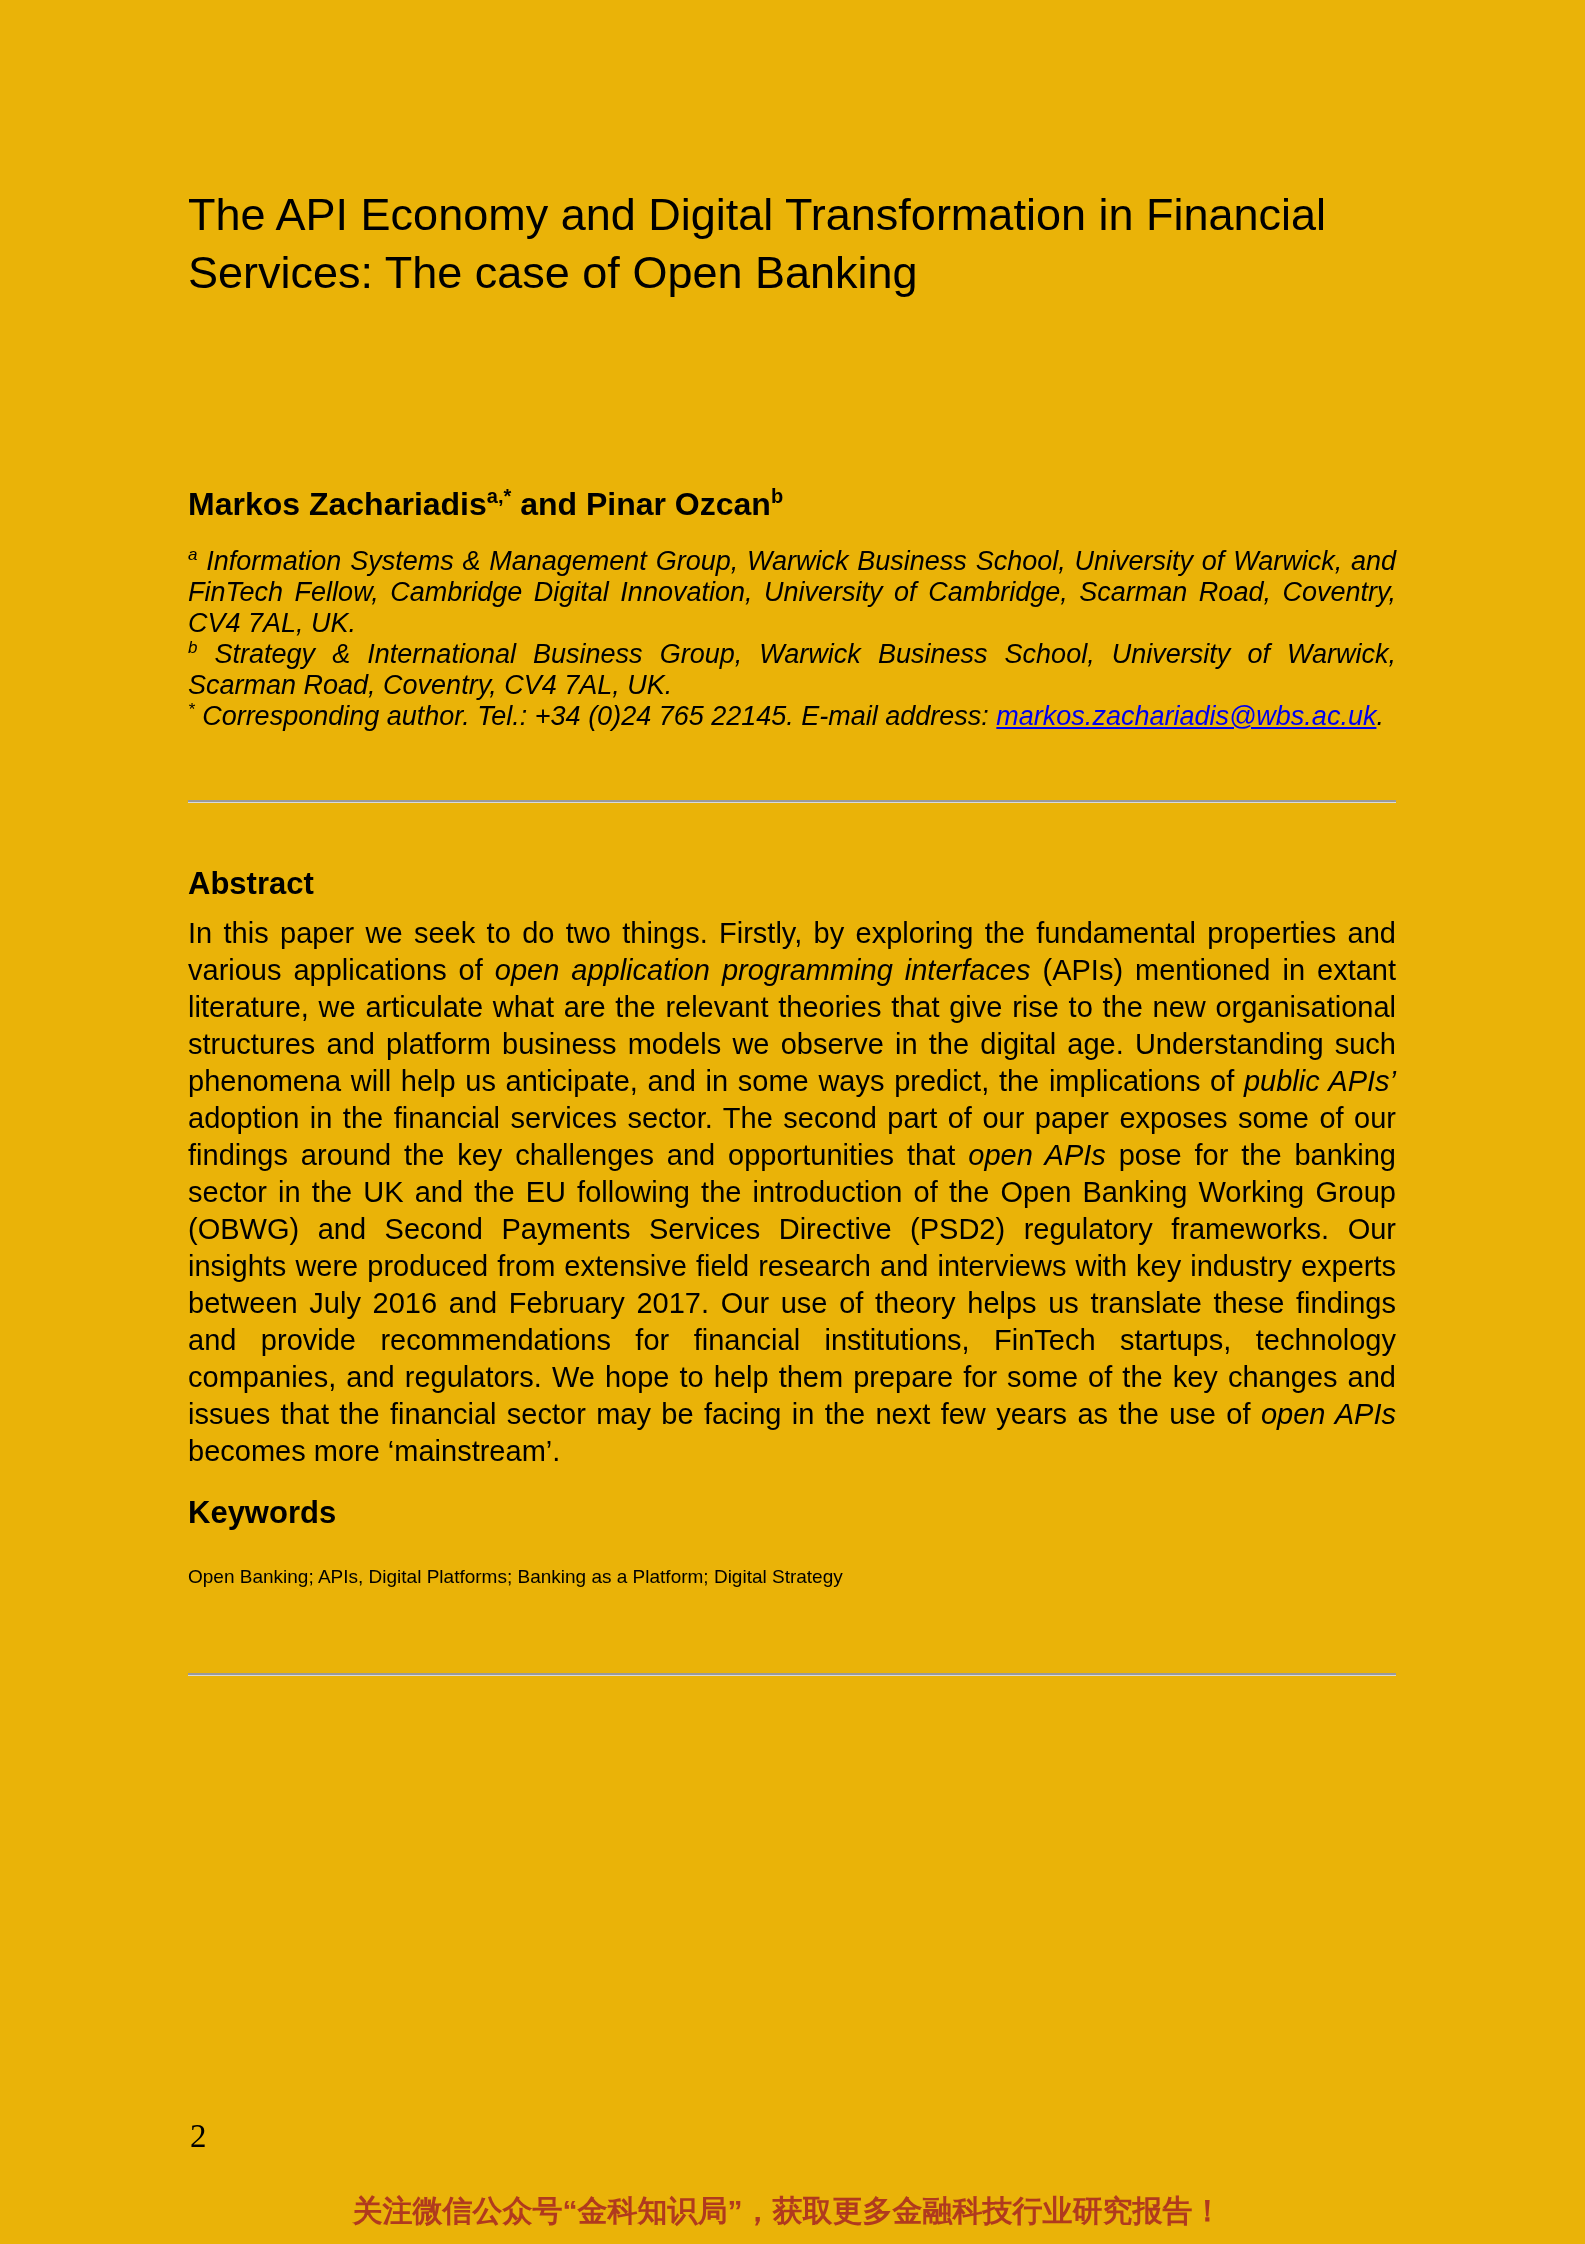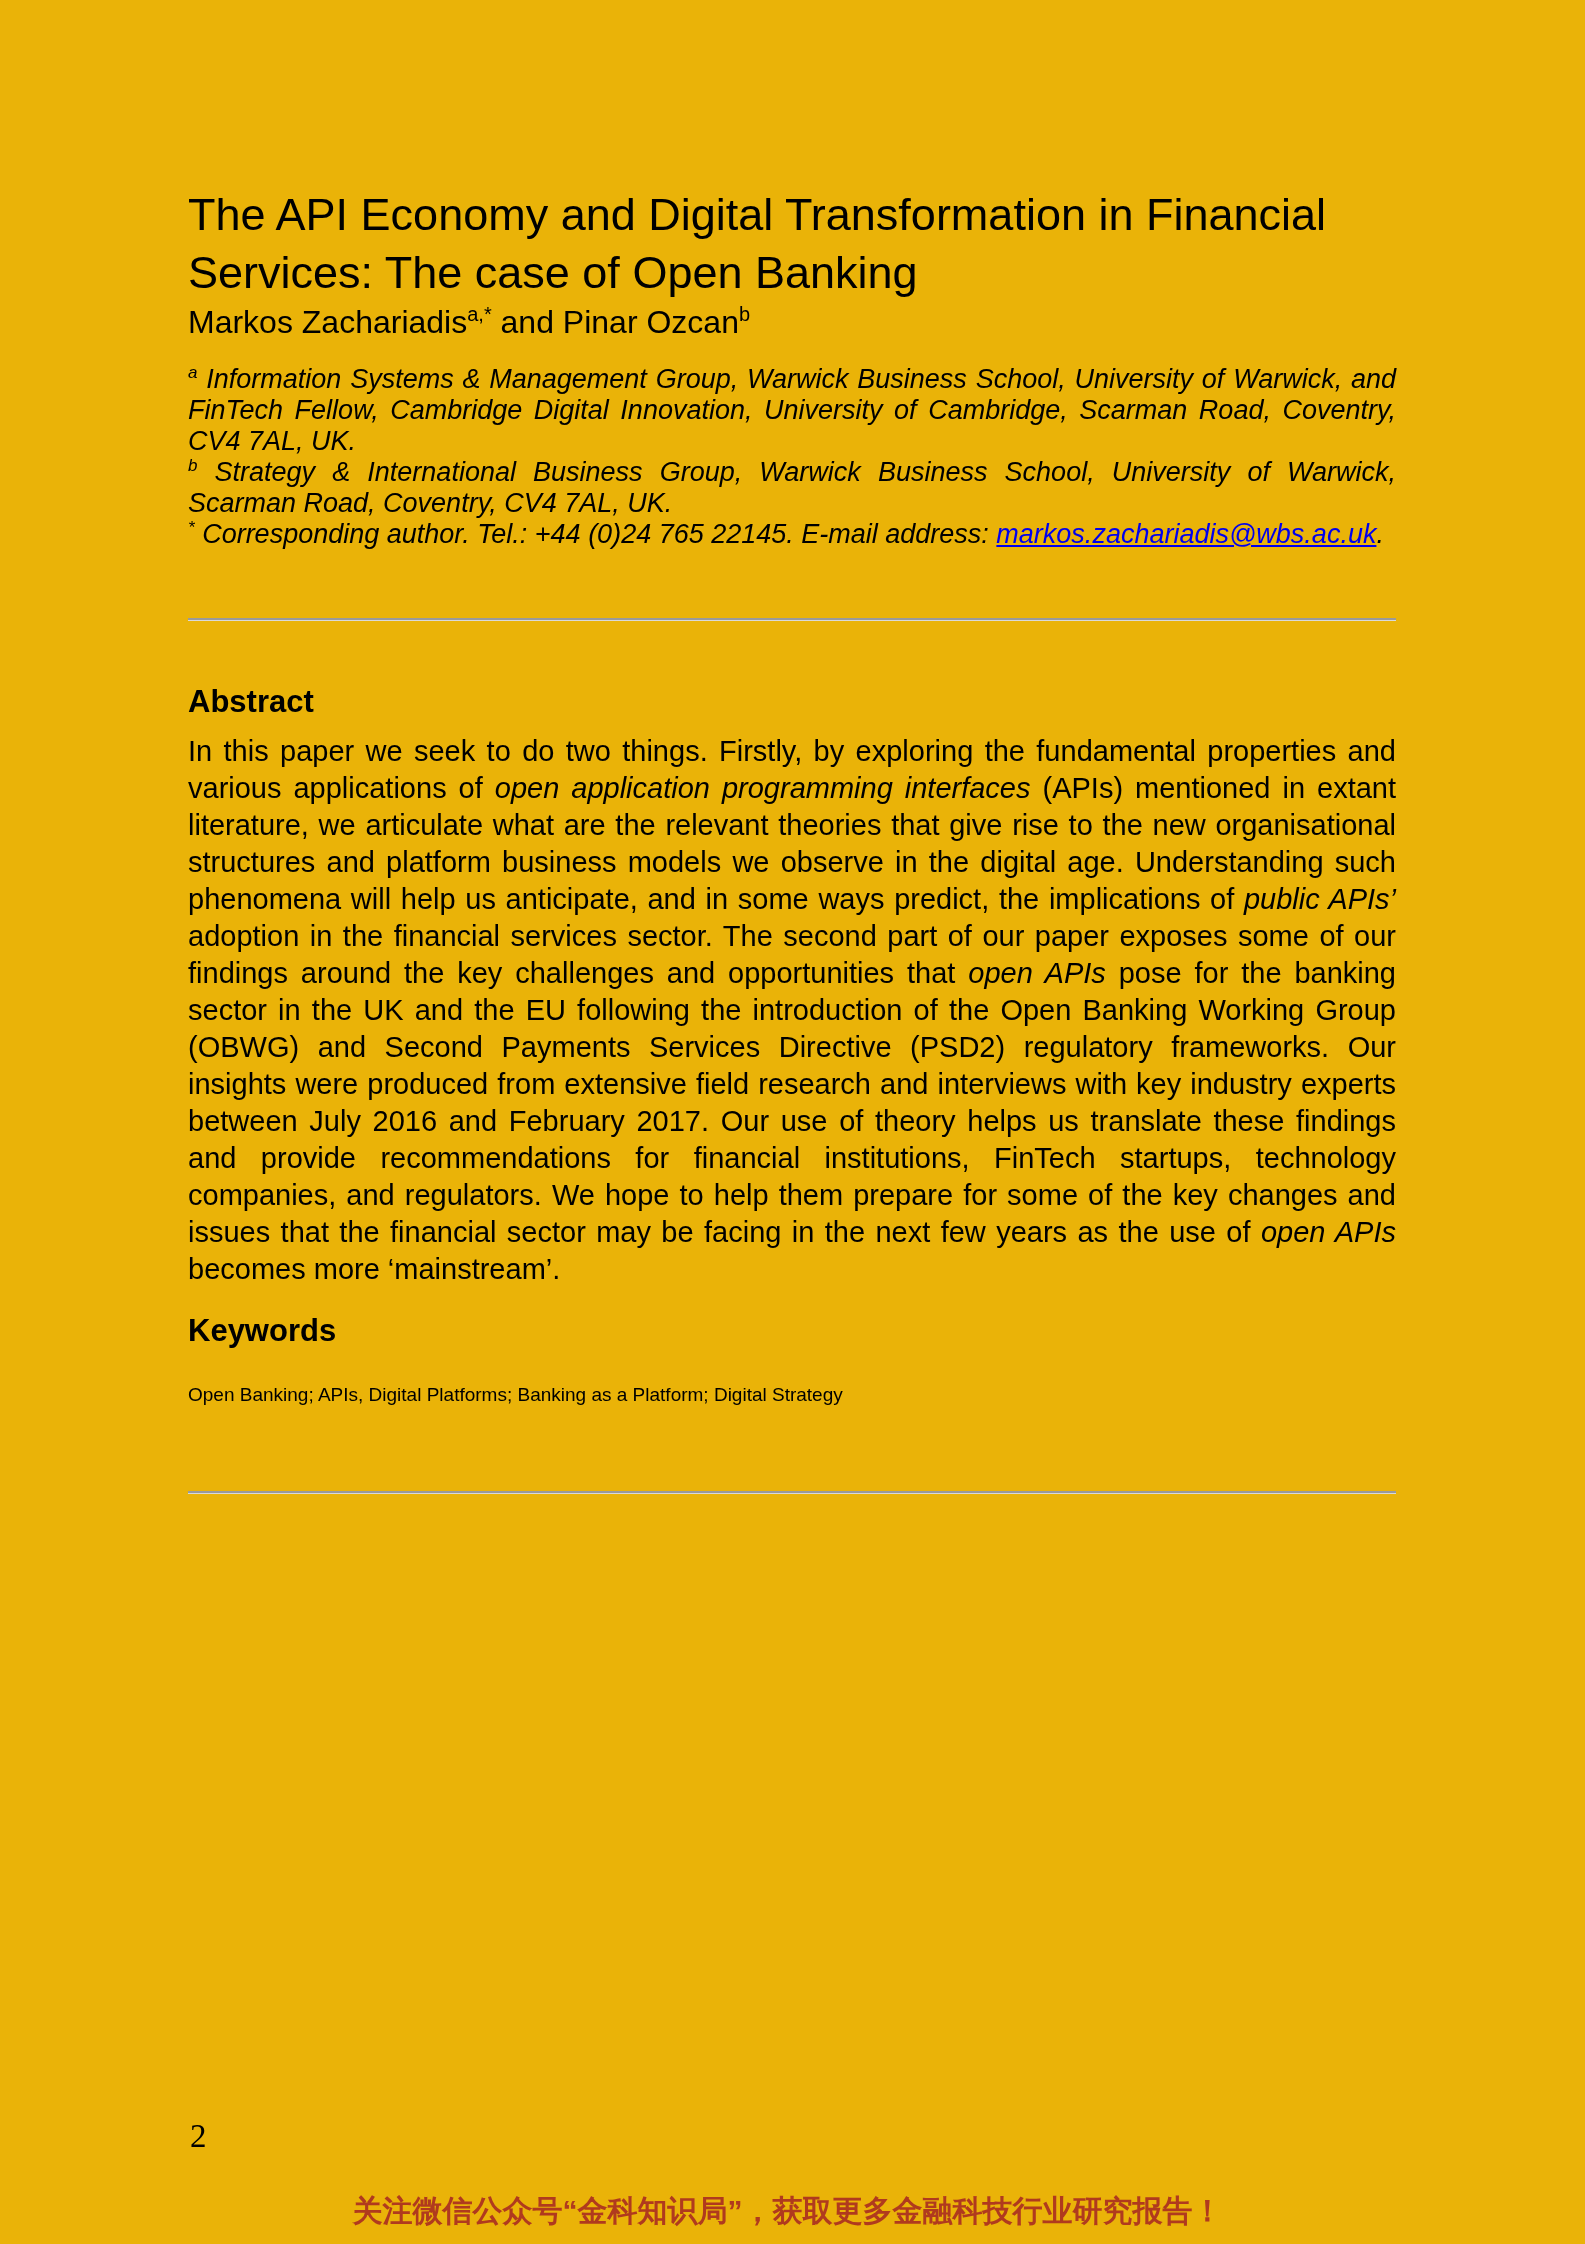--- a/index.html
+++ b/index.html
@@ -24,23 +24,24 @@
   }
   .paper-title {
     margin: 0;
     margin-top: 186px;
     font-size: 45px;
     line-height: 58px;
     font-weight: 400;
     letter-spacing: 0px;
   }
   .authors-line {
+    margin-top: 182px;
     font-size: 32px;
     line-height: 40px;
-    font-weight: 400;
+    font-weight: 700;
   }
   .authors-line sup {
     font-size: 20px;
     line-height: 0;
     vertical-align: super;
   }
   .affiliations {
     margin-top: 22px;
     font-size: 27px;
     line-height: 31px;
@@ -115,21 +116,21 @@
 
     <h1 class="paper-title">The API Economy and Digital Transformation in Financial Services: The case of Open Banking</h1>
 
     <div class="authors-line">
       <span>Markos Zachariadis</span><sup>a,*</sup><span> and </span><span>Pinar Ozcan</span><sup>b</sup>
     </div>
 
     <div class="affiliations">
       <sup>a</sup><span> Information Systems &amp; Management Group, Warwick Business School, University of Warwick, and FinTech Fellow, Cambridge Digital Innovation, University of Cambridge, Scarman Road, Coventry, CV4 7AL, UK.</span><br>
       <sup>b</sup><span> Strategy &amp; International Business Group, Warwick Business School, University of Warwick, Scarman Road, Coventry, CV4 7AL, UK.</span><br>
-      <sup>*</sup><span> Corresponding author. Tel.: +44 (0)24 765 22145. E-mail address: </span><a class="email-link" style="color: rgb(0, 0, 238);">markos.zachariadis@wbs.ac.uk</a><span>.</span>
+      <sup>*</sup><span> Corresponding author. Tel.: +34 (0)24 765 22145. E-mail address: </span><a class="email-link" style="color: rgb(0, 0, 238);">markos.zachariadis@wbs.ac.uk</a><span>.</span>
     </div>
 
     <hr class="rule rule-1">
 
     <h2 class="section-heading abstract-heading">Abstract</h2>
 
     <p class="abstract-body"><span>In this paper we seek to do two things. Firstly, by exploring the fundamental properties and various applications of </span><em>open application programming interfaces</em><span> (APIs) mentioned in extant literature, we articulate what are the relevant theories that give rise to the new organisational structures and platform business models we observe in the digital age. Understanding such phenomena will help us anticipate, and in some ways predict, the implications of </span><em>public APIs’</em><span> adoption in the financial services sector. The second part of our paper exposes some of our findings around the key challenges and opportunities that </span><em>open APIs</em><span> pose for the banking sector in the UK and the EU following the introduction of the Open Banking Working Group (OBWG) and Second Payments Services Directive (PSD2) regulatory frameworks. Our insights were produced from extensive field research and interviews with key industry experts between July 2016 and February 2017. Our use of theory helps us translate these findings and provide recommendations for financial institutions, FinTech startups, technology companies, and regulators.  We hope to help them prepare for some of the key changes and issues that the financial sector may be facing in the next few years as the use of </span><em>open APIs</em><span> becomes more ‘mainstream’.</span></p>
 
     <h2 class="section-heading keywords-heading">Keywords</h2>
 

